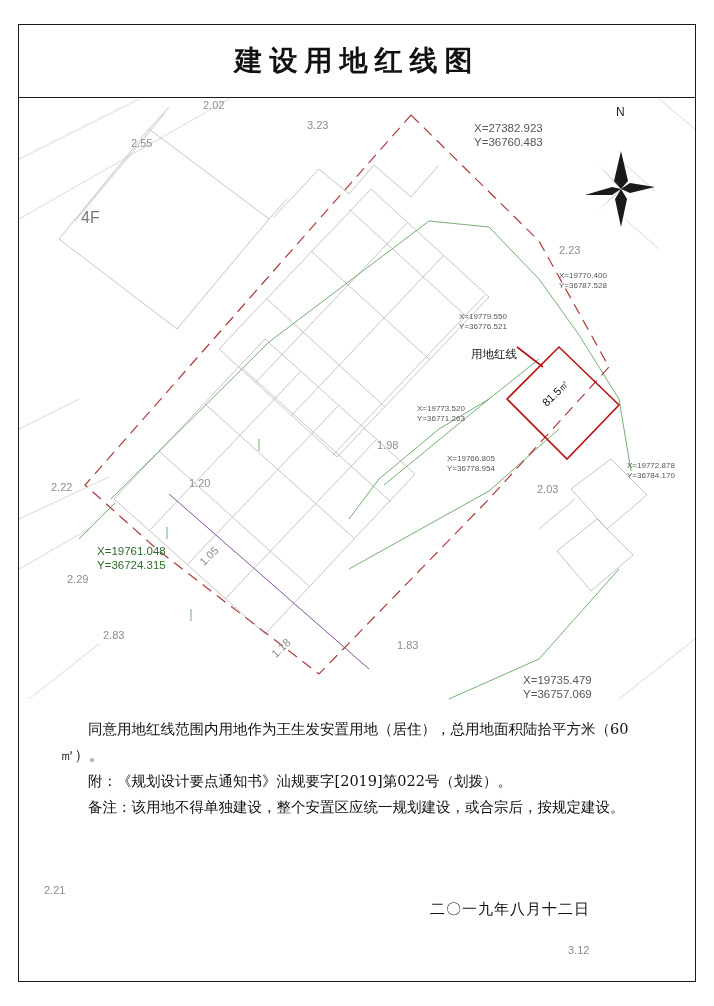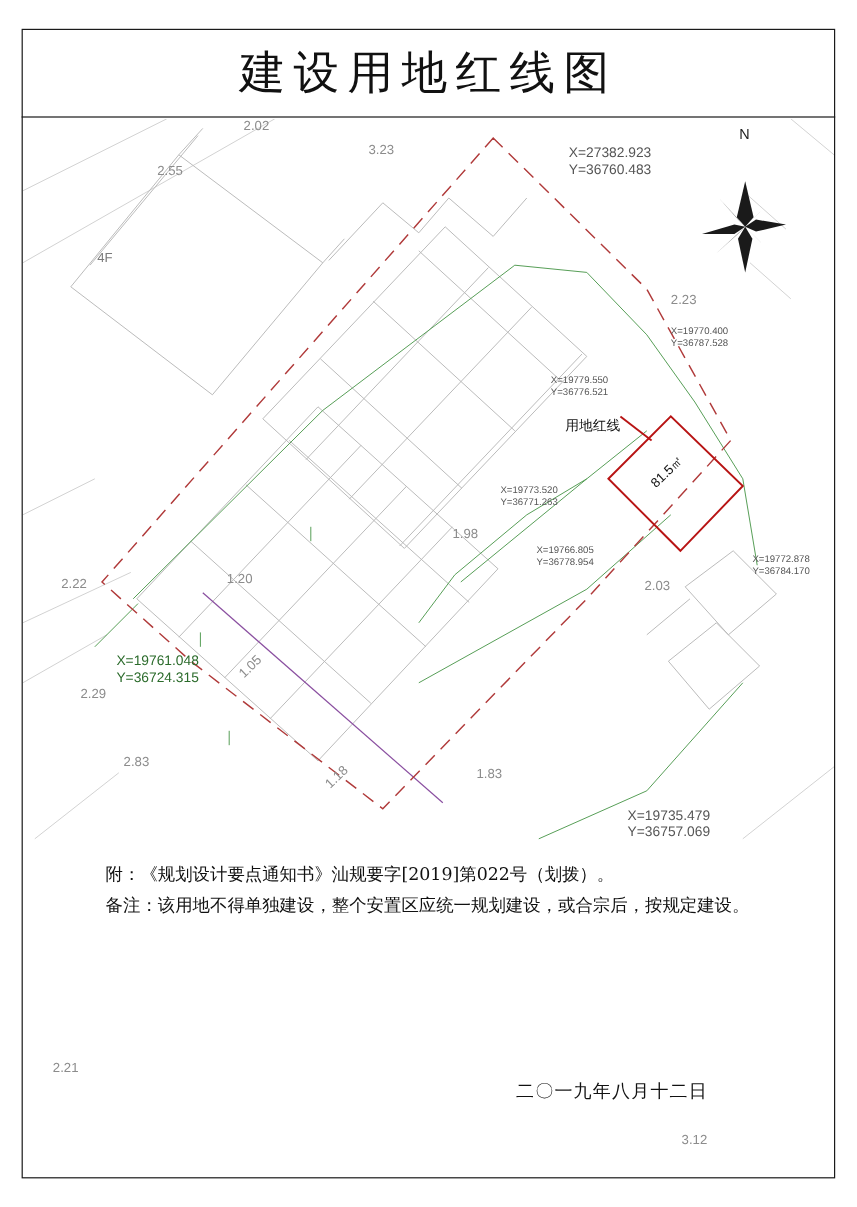--- a/index.html
+++ b/index.html
@@ -39,23 +39,23 @@
     width: 678px;
     height: 74px;
     border-bottom: 1px solid #1a1a1a;
     box-sizing: border-box;
     display: flex;
     align-items: center;
     justify-content: center;
   }
   .title-text {
     font-family: "DejaVu Serif", serif;
-    font-size: 38px;
+    font-size: 28px;
     letter-spacing: 7px;
-    font-weight: 400;
+    font-weight: 700;
     color: #111;
   }
   
   .canvas {
     position: absolute;
     left: 19px;
     top: 99px;
     width: 676px;
     height: 610px;
     overflow: hidden;
@@ -104,21 +104,21 @@
   }
   .compass-n {
     position: absolute;
     font-family: "Liberation Sans", sans-serif;
     font-size: 12px;
     color: #222;
   }
   .floor-label {
     position: absolute;
     font-family: "Liberation Sans", sans-serif;
-    font-size: 11px;
+    font-size: 16px;
     color: #7a7a7a;
   }
 
   
   .textblock {
     position: absolute;
     left: 60px;
     top: 716px;
     width: 600px;
     font-family: "DejaVu Serif", serif;
@@ -324,19 +324,20 @@
     <div class="gray-num rot" style="left:178px; top:460px;">1.05</div>
     <div class="gray-num" style="left:170px; top:378px;">1.20</div>
 
     <div class="floor-label" style="left:62px; top:110px;">4F</div>
   </div>
 
   <div class="gray-num" style="left:44px; top:884px;">2.21</div>
   <div class="gray-num" style="left:568px; top:944px;">3.12</div>
 
   <div class="textblock">
+    <p class="indent1">同意用地红线范围内用地作为王生发安置用地（居住），总用地面积陆拾平方米（60㎡）。</p>
     <p class="indent2">附：《规划设计要点通知书》汕规要字[2019]第022号（划拨）。</p>
     <p class="indent2">备注：该用地不得单独建设，整个安置区应统一规划建设，或合宗后，按规定建设。</p>
   </div>
 
   <div class="date-line">二〇一九年八月十二日</div>
 
 </div>
 
 </body></html>

